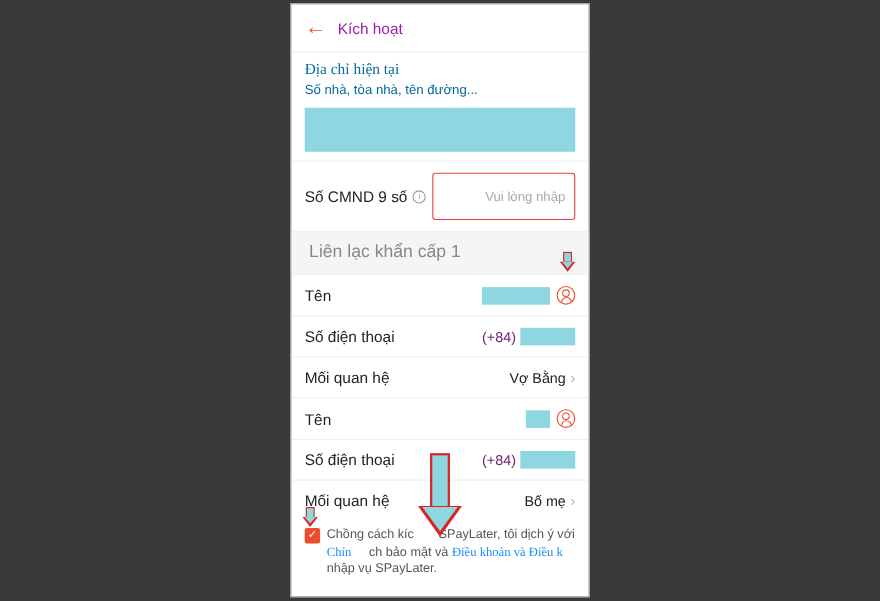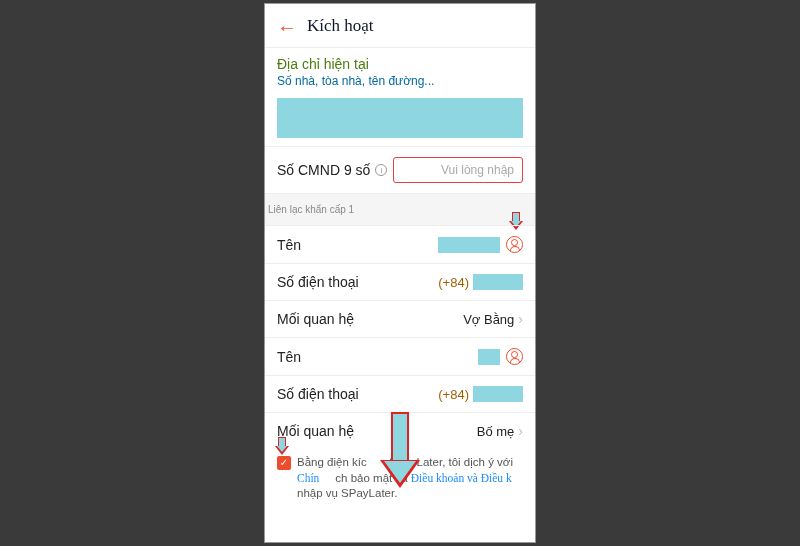--- a/index.html
+++ b/index.html
@@ -1,36 +1,36 @@
 <!DOCTYPE html>
 <html><head>
   <meta charset="utf-8">
   <style>
     * { box-sizing: border-box; margin: 0; padding: 0; }
     body { background: #3a3a3a; width: 800px; height: 546px; display: flex; align-items: center; justify-content: center; font-family: -apple-system, Helvetica, Arial, sans-serif; }
     .frame { width: 272px; height: 540px; background: #fff; border: 1px solid #999; position: relative; overflow: hidden; }
     
     .header { display: flex; align-items: center; padding: 10px 12px; border-bottom: 1px solid #eee; }
     .back-arrow { color: #ee4d2d; font-size: 20px; margin-right: 10px; }
-    .title { font-size: 17px; color: #0f172a; font-family: Liberation Serif, serif; }
+    .title { font-size: 14px; color: #a21caf; }
     
     .section { padding: 8px 12px 4px; }
-    .label { font-size: 14px; color: #4d7c0f; }
+    .label { font-size: 14px; color: #0369a1; font-family: Liberation Serif, serif; }
     .sublabel { font-size: 12px; color: #0369a1; margin-top: 2px; }
     
     .addr-box { margin: 6px 12px 8px; height: 40px; background: #8ed7e0; }
     
     .row { display: flex; align-items: center; justify-content: space-between; padding: 10px 12px; border-top: 1px solid #eee; position: relative; }
     .row-label { font-size: 14px; color: #222; display: flex; align-items: center; gap: 5px; }
     .row-value { font-size: 13px; color: #222; display: flex; align-items: center; gap: 2px; }
     .chevron { color: #bbb; font-size: 14px; margin-left: 2px; }
     
-    .cmnd-input { border: 1px solid #e84040; border-radius: 3px; width: 130px; height: 26px; font-size: 12px; color: #aaa; text-align: right; padding-right: 8px; display: flex; align-items: center; justify-content: flex-end; }
+    .cmnd-input { border: 1px solid #e84040; border-radius: 3px; width: 130px; height: 43px; font-size: 12px; color: #aaa; text-align: right; padding-right: 8px; display: flex; align-items: center; justify-content: flex-end; }
     
-    .grey-header { background: #f5f5f5; padding: 10px 3px; font-size: 10px; color: #888; position: relative; border-top: 1px solid #eee; }
+    .grey-header { background: #f5f5f5; padding: 10px 16px; font-size: 16px; color: #888; position: relative; border-top: 1px solid #eee; }
     
     .redact-cyan { background: #8ed7e0; display: inline-block; }
     .redact-lg { width: 62px; height: 16px; }
     .redact-sm { width: 22px; height: 16px; }
     .redact-ph { width: 50px; height: 16px; }
     
     .contact-icon { width: 17px; height: 17px; border: 1.5px solid #ee4d2d; border-radius: 50%; display: inline-flex; align-items: center; justify-content: center; color: #ee4d2d; font-size: 10px; margin-left: 4px; }
     .contact-icon::before { content: ""; width: 5px; height: 5px; border: 1.2px solid #ee4d2d; border-radius: 50%; position: relative; top: -2px; }
     .contact-icon::after { content: ""; width: 8px; height: 4px; border: 1.2px solid #ee4d2d; border-bottom: none; border-radius: 8px 8px 0 0; position: absolute; margin-top: 8px; }
     .contact-icon { position: relative; }
@@ -44,21 +44,21 @@
     .anno-arrow-sm { position: absolute; width: 10px; height: 18px; pointer-events: none; }
     .anno-arrow-sm .shaft { position: absolute; left: 1px; top: 0; width: 8px; height: 10px; border: 1.5px solid #d22; background: #8ed7e0; }
     .anno-arrow-sm .head { position: absolute; left: -2px; top: 9px; width: 0; height: 0; border-left: 7px solid transparent; border-right: 7px solid transparent; border-top: 9px solid #d22; }
     .anno-arrow-sm .head-in { position: absolute; left: 0; top: 9px; width: 0; height: 0; border-left: 5px solid transparent; border-right: 5px solid transparent; border-top: 6px solid #8ed7e0; }
     
     .anno-arrow-big { position: absolute; left: 50%; top: 408px; transform: translateX(-50%); width: 30px; height: 78px; pointer-events: none; z-index: 5; }
     .anno-arrow-big .shaft { position: absolute; left: 6px; top: 0; width: 18px; height: 50px; border: 2px solid #d22; background: #8ed7e0; }
     .anno-arrow-big .head { position: absolute; left: -5px; top: 48px; width: 0; height: 0; border-left: 20px solid transparent; border-right: 20px solid transparent; border-top: 28px solid #d22; }
     .anno-arrow-big .head-in { position: absolute; left: -1px; top: 49px; width: 0; height: 0; border-left: 16px solid transparent; border-right: 16px solid transparent; border-top: 22px solid #8ed7e0; }
     
-    .phone-prefix { color: #a16207; margin-right: 2px; text-align: center; }
+    .phone-prefix { color: #701a75; margin-right: 2px; text-align: center; }
   </style>
 </head>
 <body>
 
 <div class="frame">
 
   <div class="header">
     <span class="back-arrow">←</span>
     <span class="title">Kích hoạt</span>
   </div>
@@ -130,21 +130,21 @@
   </div>
 
   <div class="consent">
     <div class="anno-arrow-sm" style="left:12px; top:-12px;">
       <div class="shaft"></div>
         <div class="head"></div>
         <div class="head-in"></div>
     </div>
     <span class="checkbox">✓</span>
     <span>
-      <span>Bằng điện kíc</span>&nbsp;&nbsp;&nbsp;&nbsp;&nbsp;&nbsp;&nbsp;<span>SPayLater, tôi dịch ý với </span><span class="link">Chín</span>&nbsp;&nbsp;&nbsp;&nbsp;&nbsp;<span>ch bảo mật</span><span> và </span><span class="link">Điều khoản và Điều k</span>&nbsp;&nbsp;&nbsp;<span> nhập vụ SPayLater.</span>
+      <span>Chồng cách kíc</span>&nbsp;&nbsp;&nbsp;&nbsp;&nbsp;&nbsp;&nbsp;<span>SPayLater, tôi dịch ý với </span><span class="link">Chín</span>&nbsp;&nbsp;&nbsp;&nbsp;&nbsp;<span>ch bảo mật</span><span> và </span><span class="link">Điều khoản và Điều k</span>&nbsp;&nbsp;&nbsp;<span> nhập vụ SPayLater.</span>
     </span>
   </div>
 
   <div class="anno-arrow-big">
     <div class="shaft"></div>
       <div class="head"></div>
       <div class="head-in"></div>
   </div>
 
 </div>

